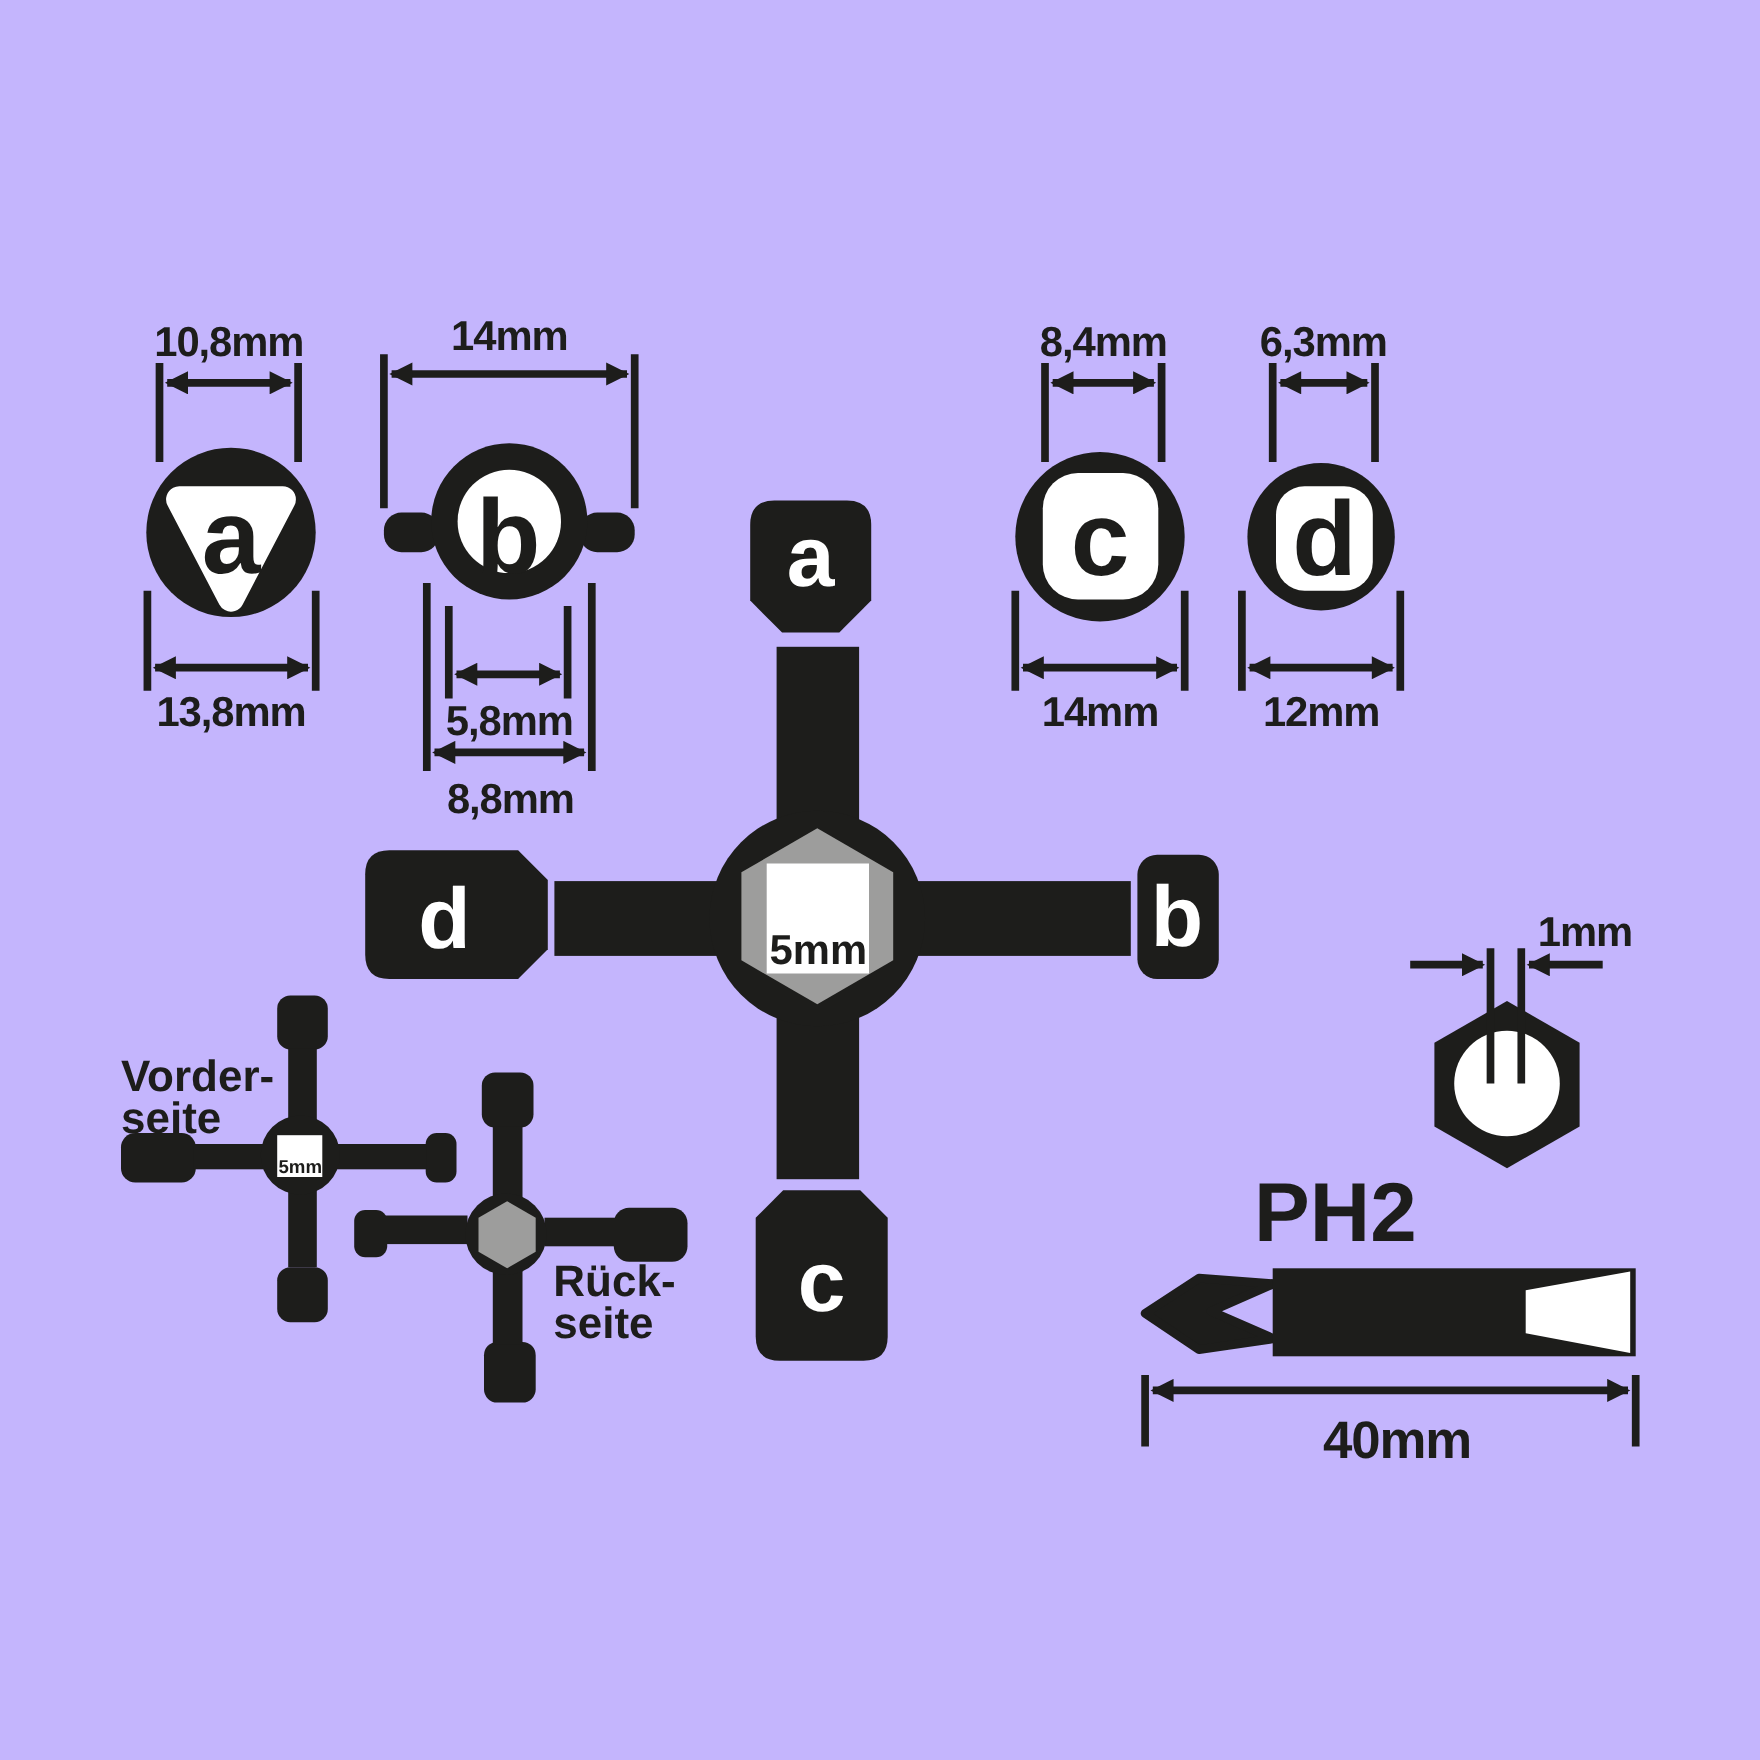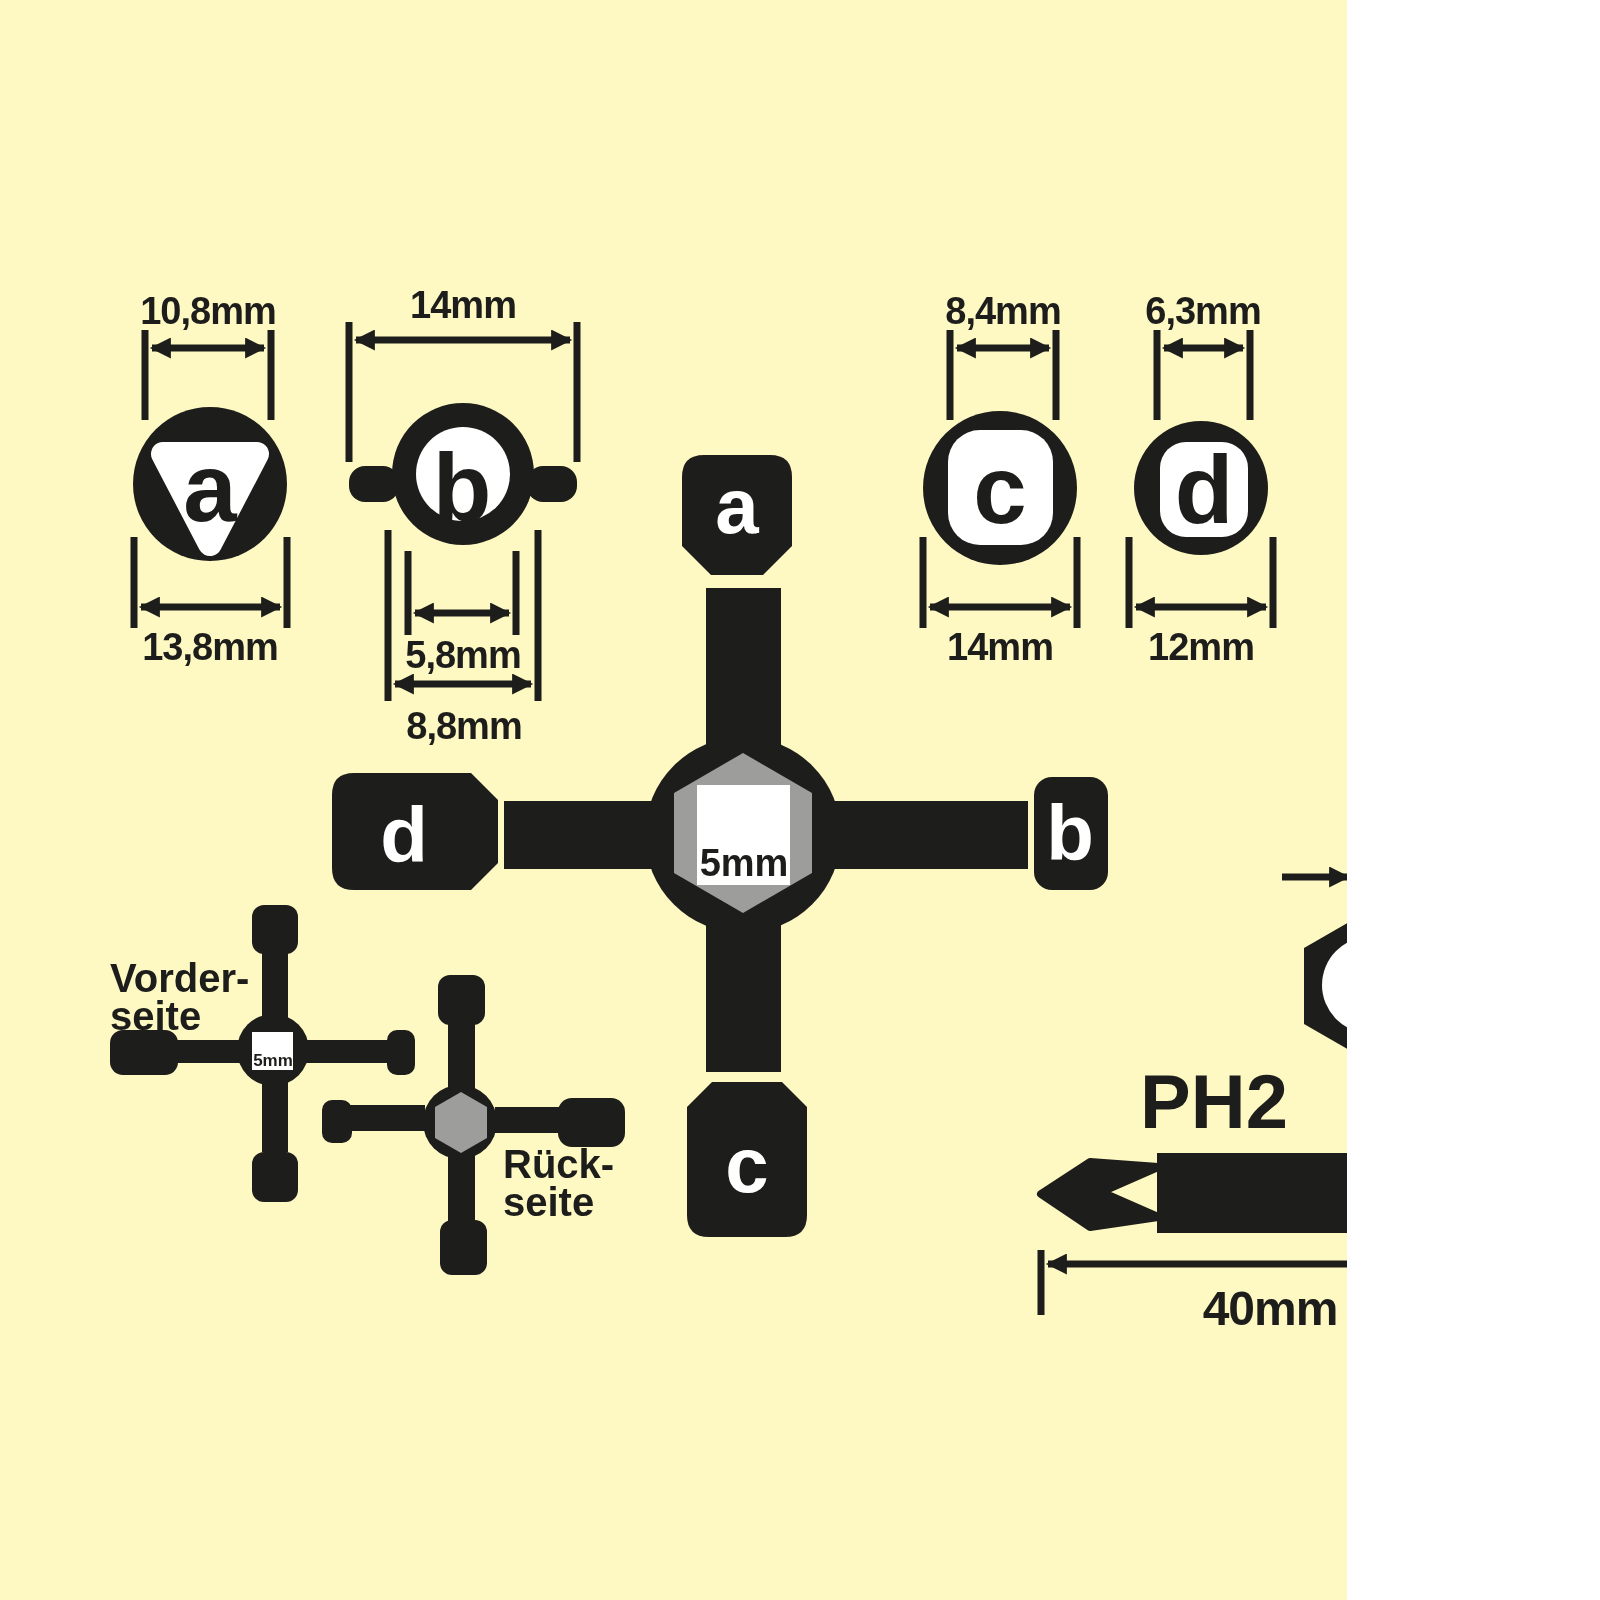--- a/index.html
+++ b/index.html
@@ -1,16 +1,16 @@
 <!DOCTYPE html>
 <html><head>
 <meta charset="utf-8">
 <style>
   html,body{margin:0;padding:0;background:#ffffff;}
-  .stage{position:relative;width:1347px;height:1600px;background:#fef9c3;overflow:hidden;}
+  .stage{position:relative;width:1600px;height:1600px;background:#c4b5fd;overflow:hidden;}
   svg{position:absolute;inset:0;}
   text{font-family:"Liberation Sans",sans-serif;font-weight:bold;fill:#1d1d1b;}
   .dim-label{font-size:38px;letter-spacing:-1px;}
   .dim-line{stroke:#1d1d1b;stroke-width:7;fill:none;}
   .tick{stroke:#1d1d1b;stroke-width:7;}
   .ink{fill:#1d1d1b;}
   .white{fill:#ffffff;}
   .gray{fill:#9d9d9c;}
   .big-letter{font-size:96px;}
   .tip-letter{font-size:78px;fill:#ffffff;}

